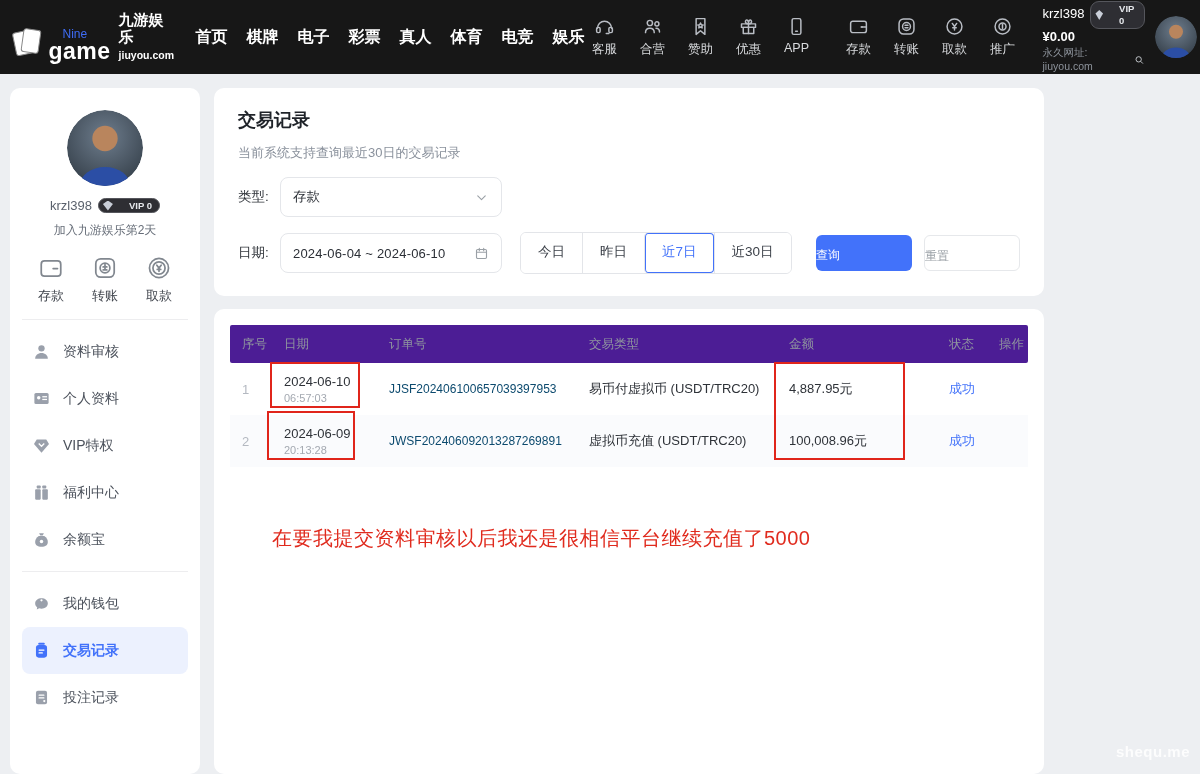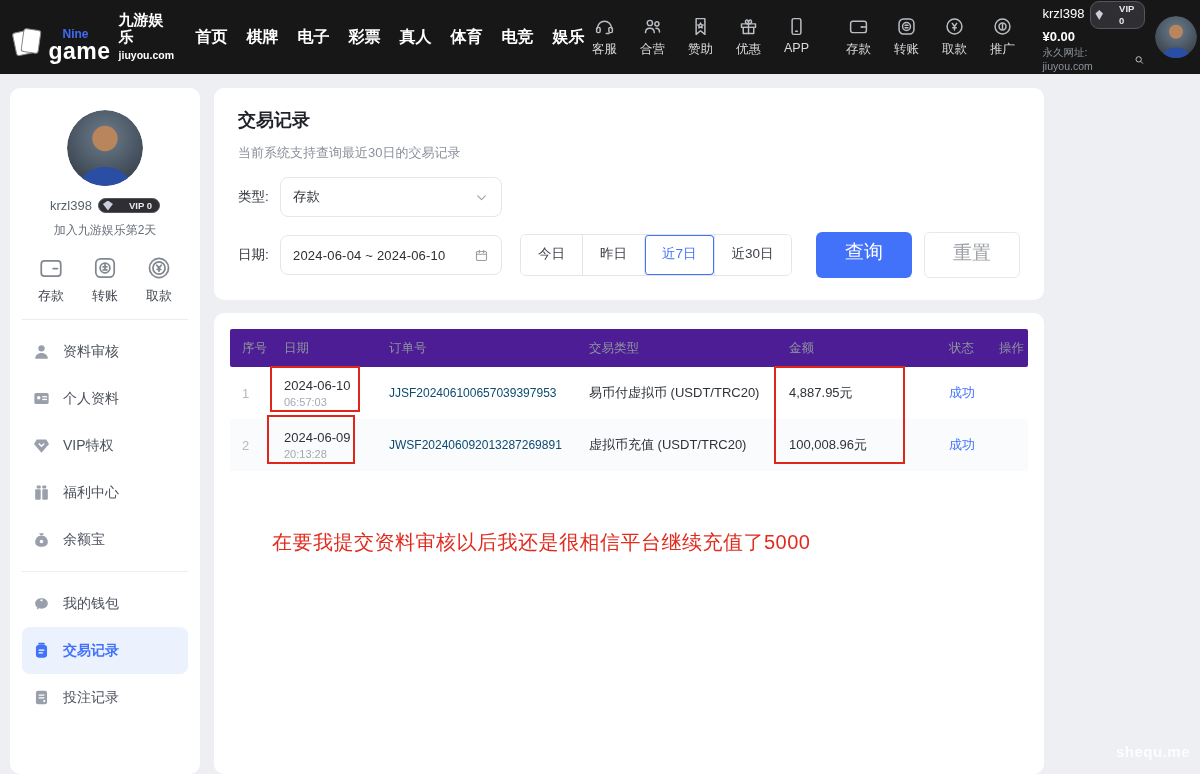--- a/index.html
+++ b/index.html
@@ -7,21 +7,21 @@
   body { font-family:"Liberation Sans","DejaVu Sans",sans-serif; background:#edeff2; color:#2b2f36; }
 
   
   .topbar { height:74px; background:#171717; display:flex; align-items:center; padding:0 14px; }
   .logo { display:flex; align-items:flex-end; gap:6px; cursor:pointer; }
   .logo-cards { width:30px; height:36px; position:relative; }
   .logo-cards span { position:absolute; width:18px; height:24px; background:#fff; border-radius:3px; border:1px solid #888; }
   .logo-cards span:nth-child(1){ left:0; top:4px; transform:rotate(-12deg); }
   .logo-cards span:nth-child(2){ left:8px; top:2px; transform:rotate(8deg); }
   .logo-word { line-height:1; color:#fff; position:relative; padding-right:2px; }
-  .logo-word .nine { color:#3f6cf5; font-size:12px; font-weight:bold; display:block; margin-left:14px; }
+  .logo-word .nine { color:#3f6cf5; font-size:12px; font-weight:normal; display:block; margin-left:14px; }
   .logo-word .game { font-size:23px; font-weight:bold; letter-spacing:.5px; }
   .logo-cn { line-height:1.15; color:#fff; }
   .logo-cn .cn { font-size:15px; font-weight:bold; display:block; }
   .logo-cn .dom { font-size:10.5px; font-weight:bold; }
   .nav { display:flex; gap:19px; margin-left:20px; }
   .nav-item { color:#fff; font-size:16px; font-weight:600; cursor:pointer; white-space:nowrap; }
   .tb-icons { display:flex; gap:8px; margin-left:auto; }
   .tb-icons.g2 { margin-left:22px; }
   .tb-ico { width:40px; display:flex; flex-direction:column; align-items:center; gap:4px; cursor:pointer; }
   .tb-ico svg { width:21px; height:21px; stroke:#b9bdc4; fill:none; stroke-width:1.7; stroke-linecap:round; stroke-linejoin:round; }
@@ -71,21 +71,21 @@
   .f-label { font-size:13.5px; color:#33373d; width:42px; flex:none; }
   .select-box, .date-box { width:222px; height:40px; border:1px solid #e4e6ea; border-radius:8px; display:flex; align-items:center; padding:0 12px; font-size:13.5px; color:#2b2f36; cursor:pointer; background:#fff; }
   .select-box .val { flex:1; }
   .select-box svg, .date-box svg { width:15px; height:15px; stroke:#9aa0a6; fill:none; stroke-width:1.8; stroke-linecap:round; stroke-linejoin:round; flex:none; }
   .date-box .val { flex:1; font-size:13px; letter-spacing:.2px; }
   .seg { display:inline-flex; border:1px solid #e3e5e9; border-radius:6px; margin-left:18px; overflow:hidden; }
   .seg-btn { height:40px; line-height:38px; padding:0 17px; font-size:13.5px; color:#3a3f47; cursor:pointer; border-left:1px solid #e3e5e9; background:#fff; white-space:nowrap; }
   .seg-btn:first-child { border-left:none; }
   .seg-btn.active { color:#4272fa; box-shadow:inset 0 0 0 1px #4272fa; border-radius:4px; }
   .f-spacer { flex:1; }
-  .btn { height:46px; width:96px; border-radius:6px; font-size:19px; text-align:center; line-height:40px; cursor:pointer; }
+  .btn { height:36px; width:96px; border-radius:6px; font-size:12px; line-height:40px; cursor:pointer; }
   .btn.primary { background:#4272fa; color:#fff; }
   .btn.ghost { background:#fff; border:1px solid #e6e8eb; color:#9aa0a6; margin-left:12px; }
 
   .card.table-card { margin-top:13px; padding:16px; flex:1; position:relative; }
   .tbl-header, .tbl-row { display:grid; grid-template-columns:42px 105px 200px 200px 160px 50px 1fr; align-items:center; }
   .tbl-header { background:#4c1d95; height:38px; border-radius:2px; }
   .tbl-header .th { font-size:12.5px; color:#8f959e; padding-left:12px; white-space:nowrap; }
   .tbl-row { height:52px; }
   .tbl-row.alt { background:#fafbfd; }
   .td { padding-left:12px; font-size:13px; color:#2e3238; white-space:nowrap; }

